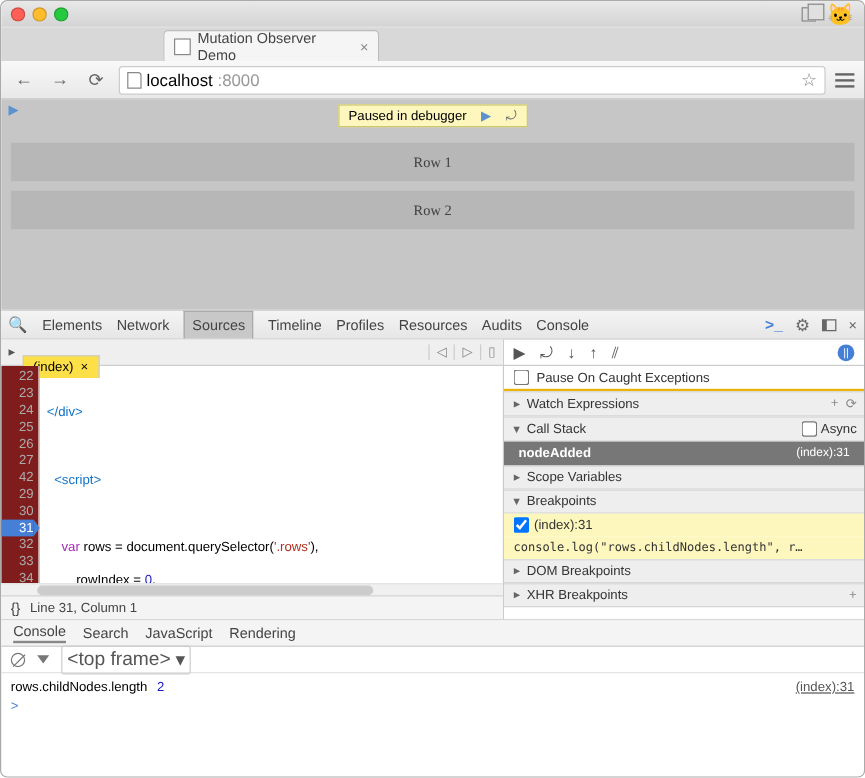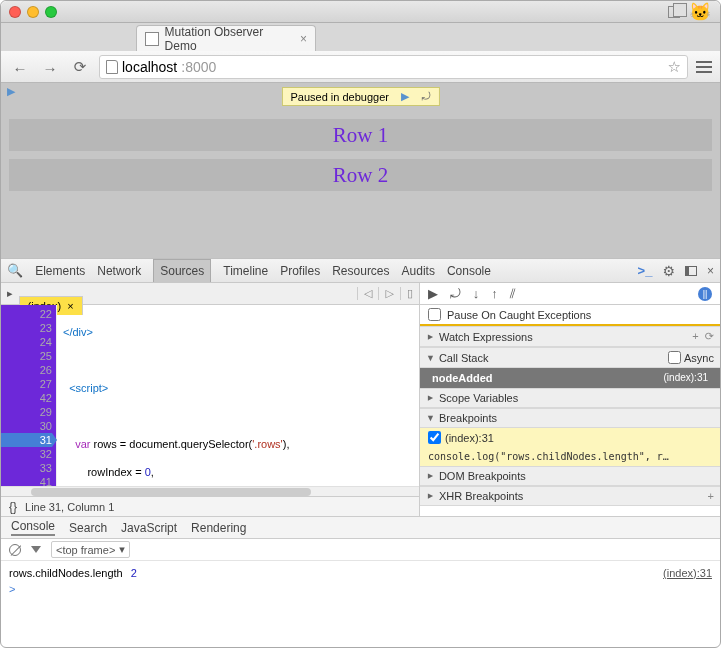--- a/index.html
+++ b/index.html
@@ -28,21 +28,21 @@
 .omnibox .file-icon { width: 12px; height: 14px; border: 1px solid #888; border-top-right-radius: 3px; }
 .black { color: #000; } .gray { color: #999; } .star { color: #888; font-size: 15px; margin-left: auto; }
 .hamburger { width: 16px; display: flex; flex-direction: column; gap: 3px; }
 .hamburger span { height: 2px; background: #666; }
 
 
 .viewport { height: 175px; background: #c6c6c6; position: relative; padding: 8px; }
 .pause-icon-sm { position: absolute; top: 2px; left: 6px; color: #5a93ce; font-size: 11px; }
 .paused-notice { position: absolute; top: 4px; left: 50%; transform: translateX(-50%); background: #fdf6bd; border: 1px solid #ccc870; padding: 2px 8px; display: flex; align-items: center; gap: 12px; font-family: monospace; font-size: 11px; }
 .rows-box { margin-top: 28px; }
-.row-page { background: #b7b7b7; height: 32px; margin-bottom: 8px; display: flex; align-items: center; justify-content: center; font-family: Georgia, serif; font-size: 21px; color: #6d28d9; }
+.row-page { background: #b7b7b7; height: 32px; margin-bottom: 8px; display: flex; align-items: center; justify-content: center; font-family: Georgia, serif; font-size: 12px; color: #404040; }
 
 
 .devtools { border-top: 1px solid #c0c0c0; display: flex; flex-direction: column; height: 391px; }
 .dt-tabs { height: 24px; background: linear-gradient(#f4f4f4,#e6e6e6); border-bottom: 1px solid #c8c8c8; display: flex; align-items: center; padding: 0 6px; gap: 12px; font-size: 12px; color: #444; }
 .dt-tabs .search { font-size: 13px; color: #666; }
 .dt-tab { cursor: pointer; }
 .dt-tab.active { background: #c8c8c8; padding: 4px 6px; border: 1px solid #aaa; border-bottom: none; }
 .dt-right { margin-left: auto; display: flex; gap: 10px; align-items: center; color: #666; }
 .drawer-icon { color: #457fd6; font-weight: bold; font-size: 13px; }
 .gear { font-size: 14px; }
@@ -50,25 +50,25 @@
 
 
 .dt-main { display: flex; height: 233px; }
 .dt-left { flex: 1; display: flex; flex-direction: column; border-right: 1px solid #ccc; }
 .file-tabs { height: 22px; background: #efefef; border-bottom: 1px solid #ccc; display: flex; align-items: center; font-size: 11px; }
 .file-tabs .arrow { padding: 0 6px; color: #555; }
 .file-tab { padding: 3px 8px; border: 1px solid #ccc; background: #fde047; border-bottom: none; display: flex; gap: 6px; align-items: center; margin-top: 24px; }
 .file-tabs .spacer { flex: 1; }
 .file-tabs .end { padding: 0 6px; color: #888; border-left: 1px solid #ccc; }
 .code-area { flex: 1; display: flex; font-family: Menlo, monospace; font-size: 11px; line-height: 14px; overflow: hidden; }
-.gutter { width: 56px; background: #6d28d9; border-right: 1px solid #eee; text-align: right; color: #aaa; padding: 2px 4px 0 0; }
+.gutter { width: 32px; background: #7f1d1d; border-right: 1px solid #eee; text-align: right; color: #aaa; padding: 2px 4px 0 0; }
 .gutter div { height: 14px; }
 .gutter .bp { background: #457fd6; color: #fff; position: relative; }
 .gutter .bp::after { content: ""; position: absolute; right: -5px; top: 0; border-top: 7px solid transparent; border-bottom: 7px solid transparent; border-left: 5px solid #457fd6; }
-.code { flex: 1; padding: 6px 0 0 6px; color: #000; white-space: pre; }
+.code { flex: 1; padding: 18px 0 0 6px; color: #000; white-space: pre; }
 .code div { height: 14px; }
 .c-tag { color: #1172c7; } .c-kw { color: #a52ab8; } .c-str { color: #b03020; } .c-num { color: #2020c0; }
 .status-bar { height: 20px; border-top: 1px solid #ccc; background: #f4f4f4; display: flex; align-items: center; padding: 0 8px; gap: 8px; font-size: 11px; color: #444; }
 .curly { font-size: 12px; }
 .scroll-track { height: 10px; background: #f0f0f0; border-top: 1px solid #e0e0e0; position: relative; }
 .scroll-thumb { position: absolute; left: 30px; width: 280px; height: 8px; top: 1px; background: #ccc; border-radius: 4px; }
 
 
 .dt-right-pane { width: 300px; display: flex; flex-direction: column; font-size: 11px; color: #333; overflow-y: auto; }
 .dbg-toolbar { height: 22px; border-bottom: 1px solid #ccc; display: flex; align-items: center; gap: 12px; padding: 0 8px; }
@@ -85,21 +85,21 @@
 .callstack-row .loc { margin-left: auto; font-weight: normal; font-size: 10px; }
 .yellow-note { background: #fdf6bd; color: #7a6f20; font-style: italic; text-align: center; padding: 6px 4px; border-bottom: 1px solid #e4d678; }
 .bp-row { background: #fdf6bd; padding: 4px 8px; font-family: Menlo, monospace; font-size: 10px; }
 .bp-head { display: flex; align-items: center; gap: 4px; padding: 3px 8px; }
 .async-box { margin-left: auto; display: flex; align-items: center; gap: 3px; }
 
 
 .drawer { border-top: 1px solid #ccc; height: 112px; }
 .drawer-tabs { height: 22px; background: #f4f4f4; border-bottom: 1px solid #ccc; display: flex; align-items: center; gap: 14px; padding: 0 10px; font-size: 12px; color: #444; }
 .drawer-tabs .active { border-bottom: 2px solid #888; padding-bottom: 1px; }
-.console-toolbar { height: 22px; border-bottom: 1px solid #e4e4e4; display: flex; align-items: center; gap: 10px; padding: 0 8px; font-size: 11px; color: #555; }
+.console-toolbar { height: 22px; border-bottom: 1px solid #e4e4e4; display: flex; align-items: center; gap: 10px; padding: 0 8px; font-size: 16px; color: #555; }
 .clear-icon { width: 12px; height: 12px; border: 1.3px solid #777; border-radius: 50%; position: relative; }
 .clear-icon::after { content: ""; position: absolute; width: 14px; height: 1.3px; background: #777; top: 5px; left: -1px; transform: rotate(-45deg); }
 .funnel { width: 0; height: 0; border-left: 5px solid transparent; border-right: 5px solid transparent; border-top: 7px solid #777; position: relative; }
 .topframe { border: 1px solid #ccc; padding: 1px 4px; border-radius: 2px; display: flex; align-items: center; gap: 4px; }
 .console-body { padding: 4px 8px; font-family: Menlo, monospace; font-size: 11px; }
 .console-line { display: flex; padding: 2px 0; }
 .console-line .src { margin-left: auto; color: #555; text-decoration: underline; }
 .console-line .val { color: #2020c0; margin-left: 8px; }
 .prompt { color: #457fd6; padding: 2px 0; }
 </style>
@@ -195,21 +195,21 @@
           <div>24</div>
             <div>25</div>
           <div>26</div>
             <div>27</div>
           <div>42</div>
             <div>29</div>
           <div>30</div>
             <div class="bp">31</div>
           <div>32</div>
             <div>33</div>
-          <div>41</div>
+          <div>34</div>
 
         </div>
         <div class="code">
 <div><span class="c-tag">&lt;/div&gt;</span></div>
 <div></div>
 <div>  <span class="c-tag">&lt;script</span><span class="c-tag">&gt;</span></div>
 <div></div>
 <div>    <span class="c-kw">var</span> rows = document.querySelector(<span class="c-str">'.rows'</span>),</div>
 <div>        rowIndex = <span class="c-num">0</span>,</div>
 

